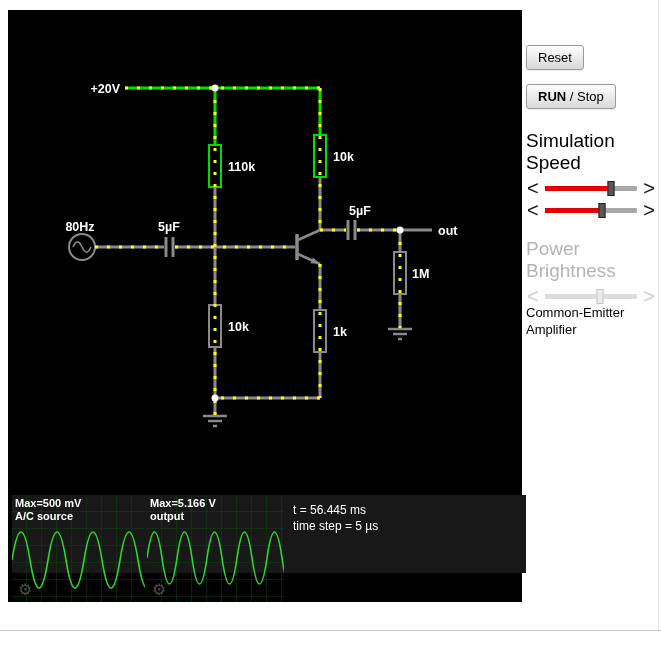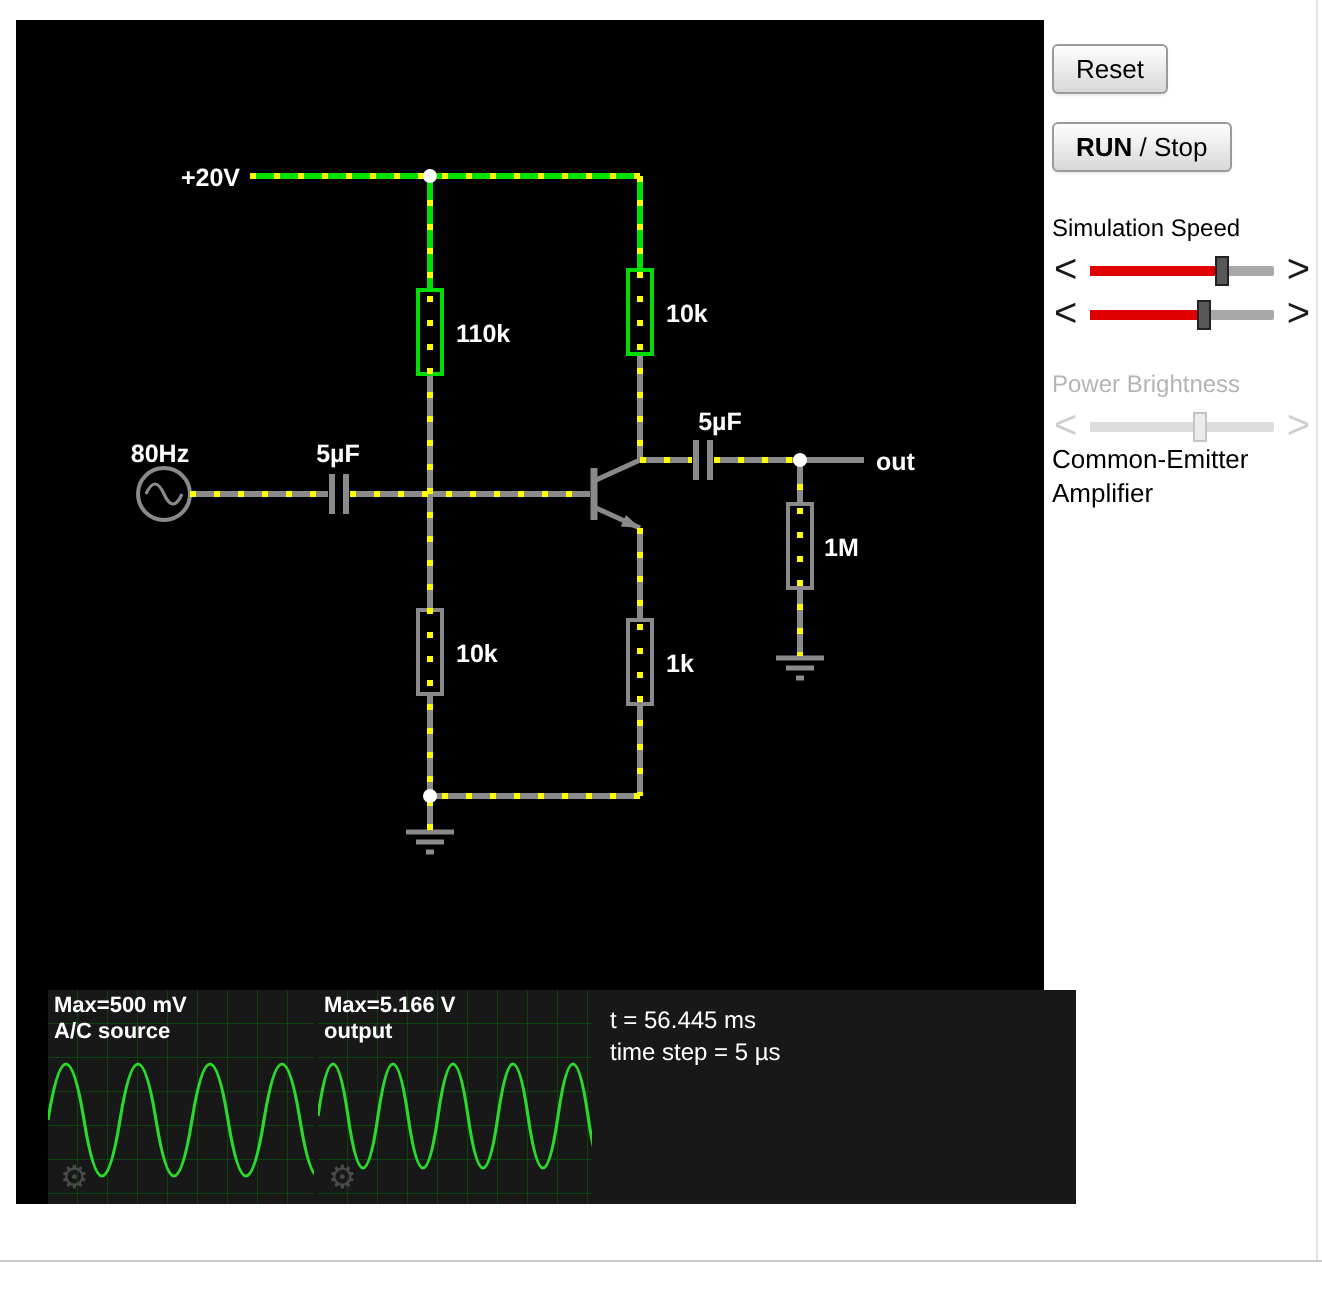--- a/index.html
+++ b/index.html
@@ -6,30 +6,30 @@
   html,body{width:661px;height:649px;background:#ffffff;font-family:"Liberation Sans",sans-serif;position:relative;overflow:hidden}
   .canvas{position:absolute;left:8px;top:10px;width:514px;height:592px;background:#000}
   .circuit-svg{position:absolute;left:0;top:0;display:block}
   .clbl{fill:#ffffff;font-family:"Liberation Sans",sans-serif;font-size:12.5px;font-weight:600}
   .wire-g{stroke:#00dd00;stroke-width:3;fill:none}
   .wire-n{stroke:#8a8a8a;stroke-width:3;fill:none}
   .comp-g{stroke:#00dd00;stroke-width:2;fill:none}
   .comp-n{stroke:#8a8a8a;stroke-width:2;fill:none}
   .cur{stroke:#ffff00;stroke-width:3;fill:none;stroke-dasharray:3 9}
   .jdot{fill:#ffffff;stroke:none}
-  .scope-strip{position:absolute;left:16px;top:485px;width:514px;height:107px;background:#181818}
+  .scope-strip{position:absolute;left:4px;top:485px;width:514px;height:78px;background:#181818}
   .scope-svg{position:absolute;top:0;display:block}
   .strip-text{position:absolute;color:#ffffff;font-size:11px;font-weight:bold;line-height:13px;white-space:pre}
   .time-text{position:absolute;color:#ffffff;font-size:12px;font-weight:normal;white-space:pre}
   .gear{position:absolute;color:#4a4a4a;font-size:16px;line-height:16px;cursor:pointer}
   .sidebar{position:absolute;left:526px;top:10px;width:130px}
   .btn{display:block;border:1px solid #9a9a9a;border-radius:3px;background:linear-gradient(#fefefe,#d8d8d8);padding:4px 11px;font-size:13px;font-family:inherit;color:#000;cursor:pointer;box-shadow:0 1px 1px rgba(0,0,0,.08)}
-  .btn-reset{margin-top:12px}
+  .btn-reset{margin-top:35px}
   .btn-run{margin-top:14px}
-  .ctl-label{font-size:12px;color:#000}
+  .ctl-label{font-size:19px;color:#000}
   .ctl-label.disabled{color:#b4b4b4}
   .mt21{margin-top:21px}.mt13{margin-top:13px}.mt10{margin-top:20px}.mt12{margin-top:12px}
   .slider-row{display:flex;align-items:center;margin-top:6px;height:16px}
   .arr{font-size:20px;line-height:14px;color:#1a1a1a;cursor:pointer;padding:0 1px;user-select:none}
   .arr.disabled{color:#cfcfcf;cursor:default}
   .track{position:relative;flex:1;height:5px;background:#a8a8a8;margin:0 5px;border-radius:1px}
   .track .fill{position:absolute;left:0;top:0;height:100%;background:#e00000}
   .track .thumb{position:absolute;top:-5px;width:7px;height:15px;background:#585858;border:1px solid #222;transform:translateX(-50%)}
   .track.disabled{background:#dcdcdc}
   .track.disabled .fill{background:#dcdcdc}

